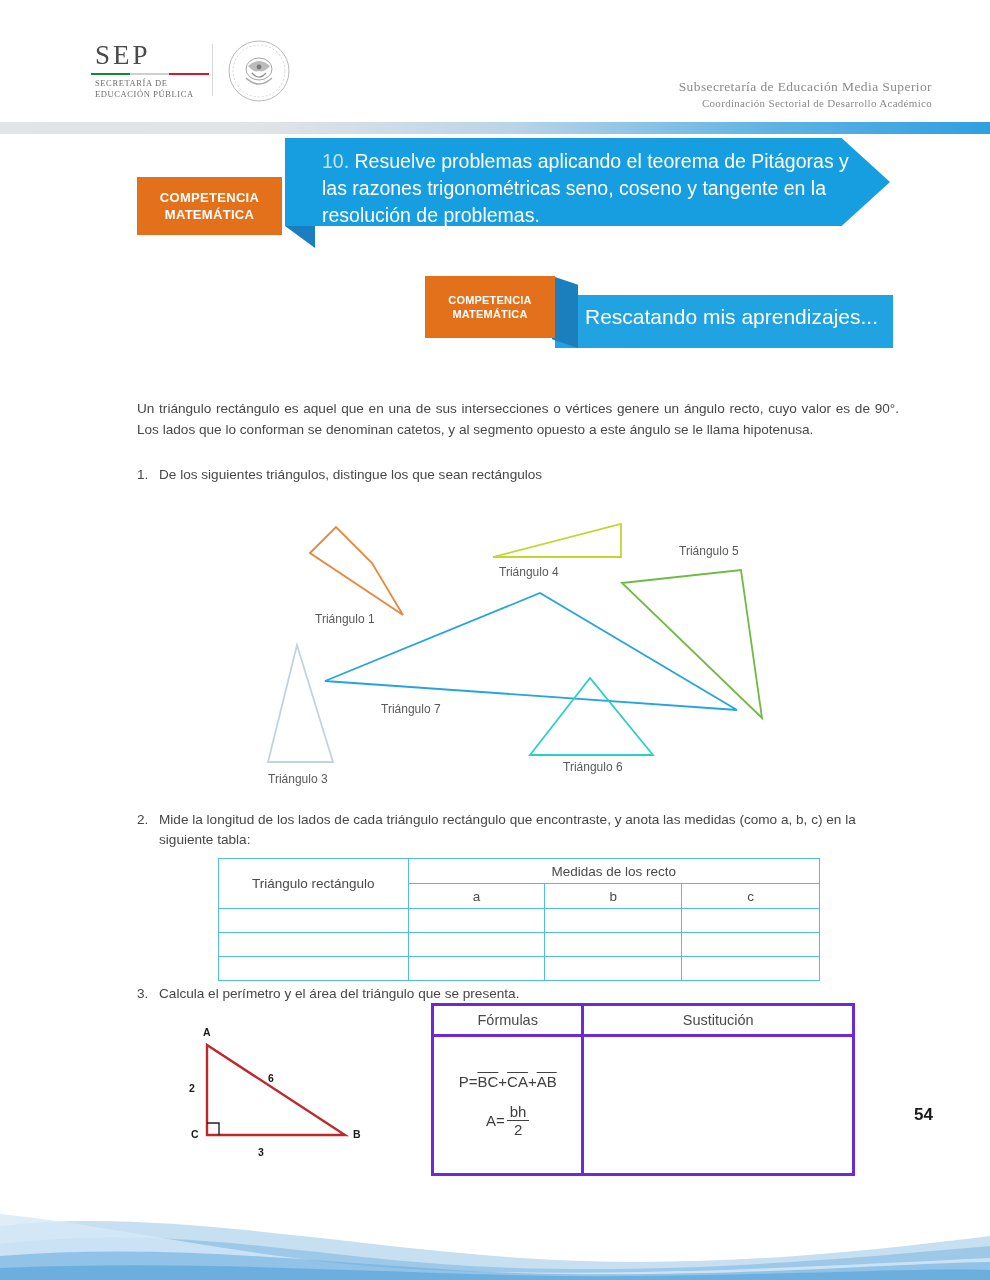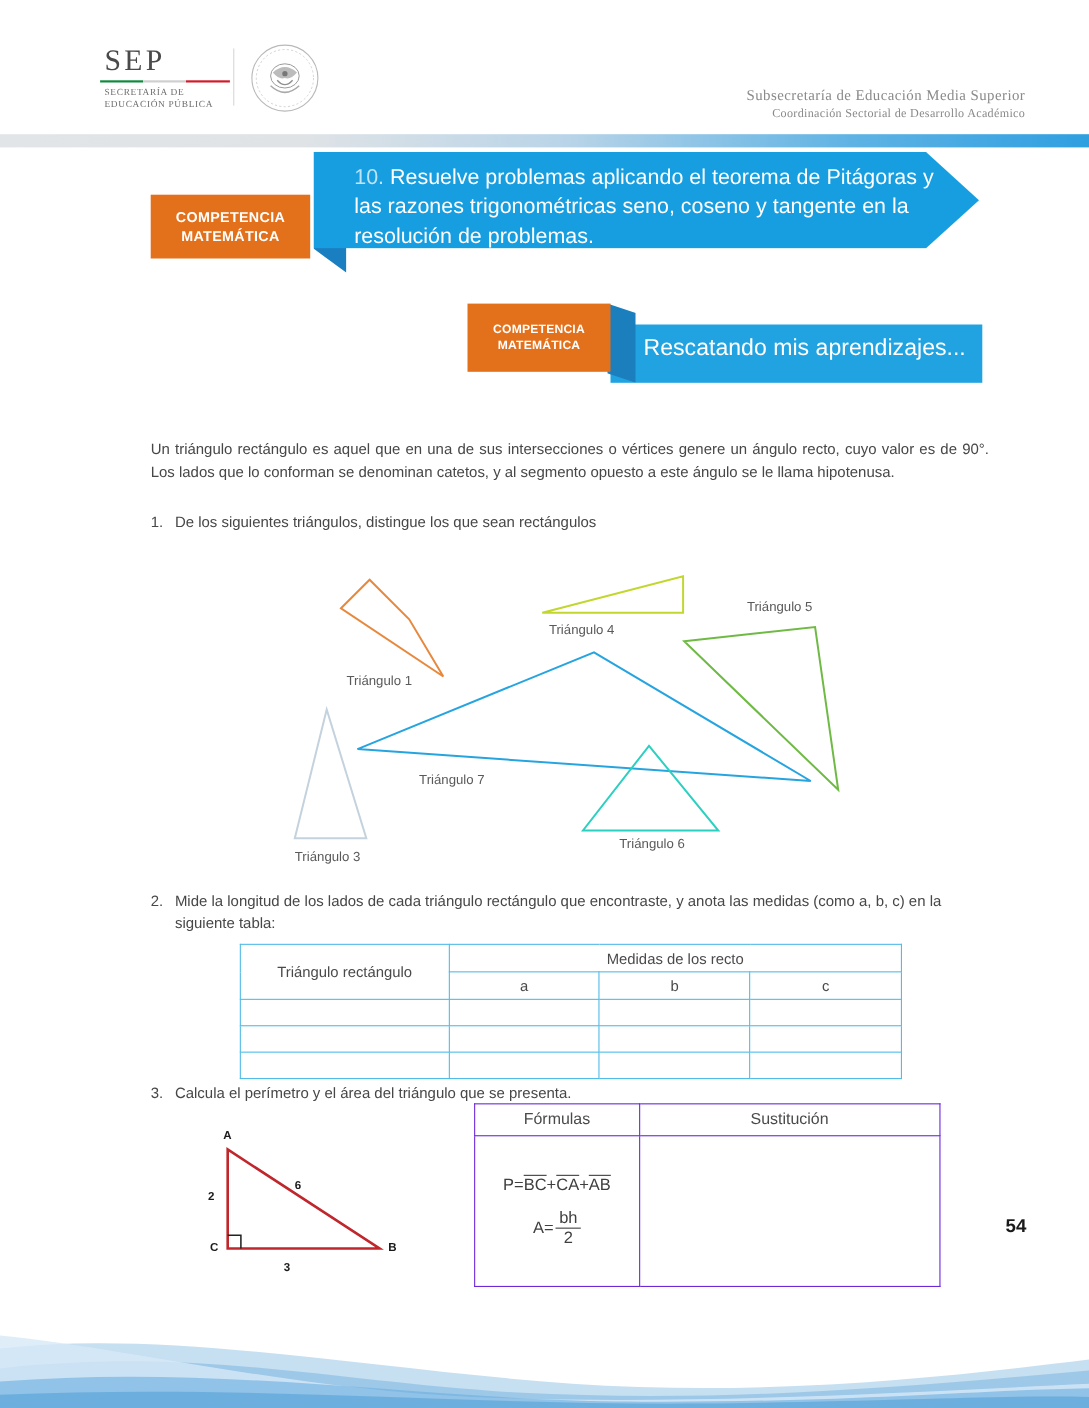--- a/index.html
+++ b/index.html
@@ -74,21 +74,21 @@
   .tbl1 .tall{height:44px;}
   .tbl1 .empty{height:21px;}
 
   
   .abc{position:absolute;left:165px;top:1020px;width:250px;height:160px;}
   .abc svg{position:absolute;left:0;top:0;}
   .abclbl{position:absolute;font-size:10.5px;font-weight:bold;color:#1a1a1a;}
 
   
   .tbl2{position:absolute;left:431px;top:1003px;width:424px;border-collapse:collapse;}
-  .tbl2 td{border:1px solid #6d28d9;font-size:14.5px;color:#4a4a4a;text-align:center;}
+  .tbl2 td{border:3px solid #6d28d9;font-size:14.5px;color:#4a4a4a;text-align:center;}
   .tbl2 .hd{height:26px;}
   .tbl2 .body{height:134px;vertical-align:middle;}
   .formula-p{font-size:15px;color:#3f3f3f;margin-bottom:14px;}
   .ovl{text-decoration:overline;}
   .frac{display:inline-block;vertical-align:middle;text-align:center;margin-left:2px;}
   .frac .n{display:block;border-bottom:1.3px solid #3f3f3f;padding:0 3px;line-height:16px;}
   .frac .d{display:block;line-height:17px;}
   .formula-a{font-size:15px;color:#3f3f3f;display:flex;align-items:center;justify-content:center;}
 
   

